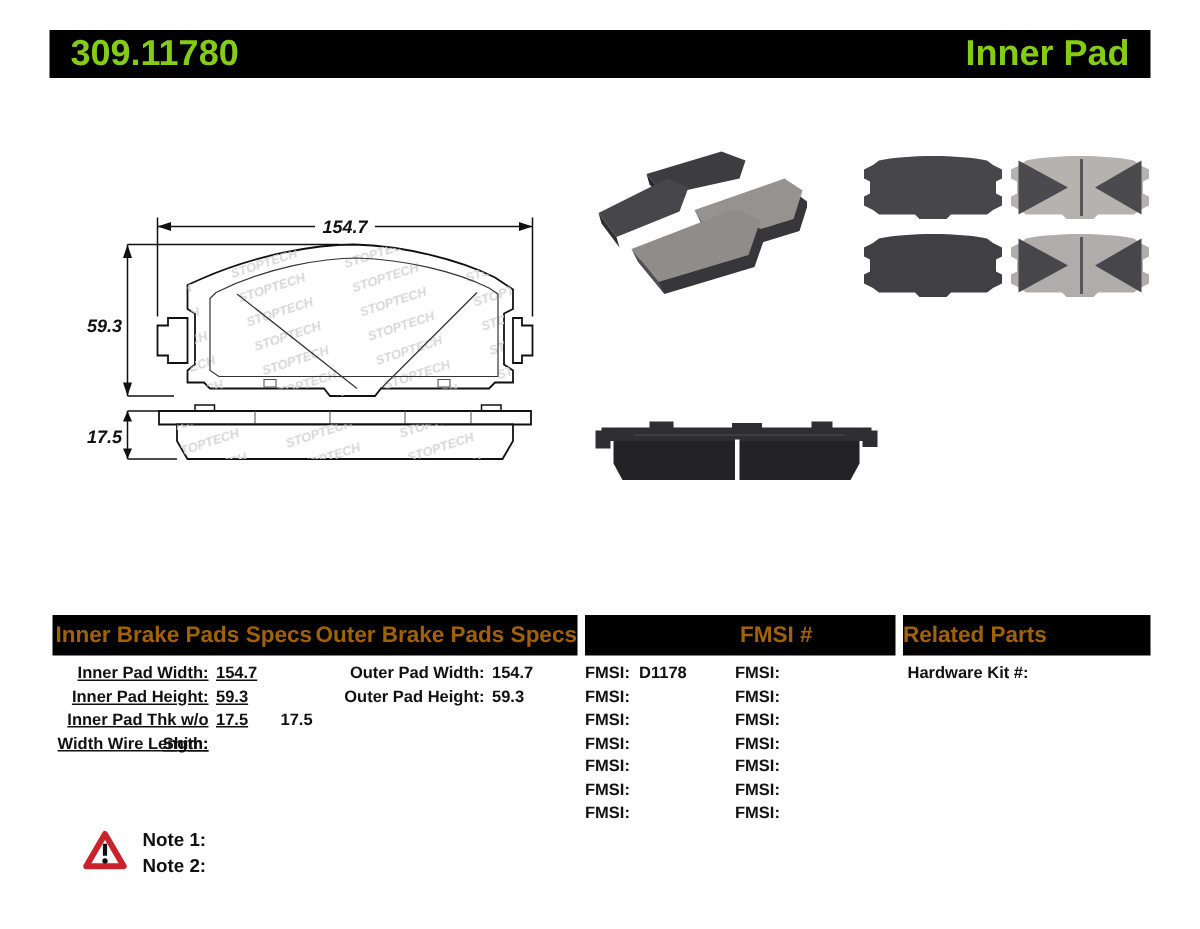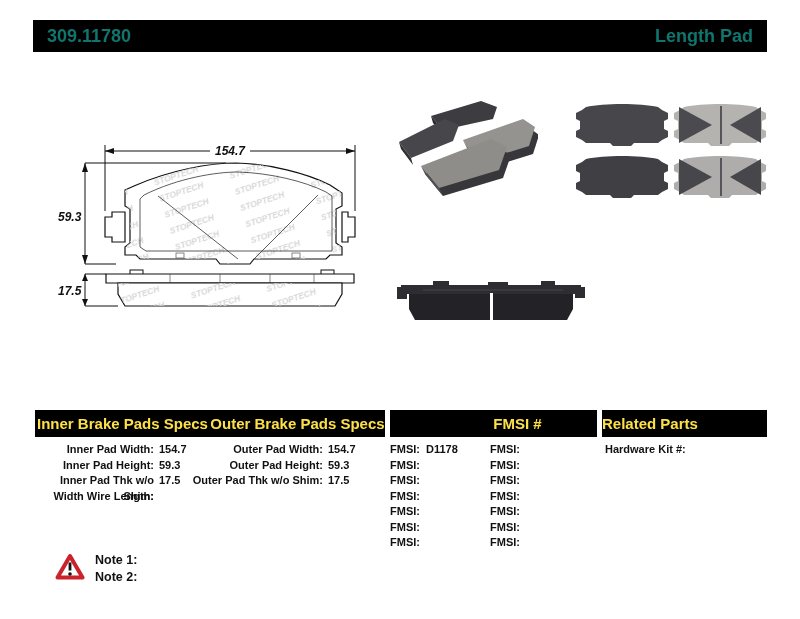--- a/index.html
+++ b/index.html
@@ -1,45 +1,45 @@
 <!DOCTYPE html>
 <html><head>
 <meta charset="utf-8">
 <style>
   * { margin:0; padding:0; box-sizing:border-box; }
   body { background:#fff; font-family:"Liberation Sans", sans-serif; }
   #page { position:relative; width:800px; height:619px; background:#fff; overflow:hidden; }
 
   
   .top-bar { position:absolute; left:33px; top:20px; width:734px; height:32px;
-    background:#000; color:#0f766e; display:flex; align-items:center; justify-content:space-between;
-    padding:0 14px; font-weight:bold; font-size:18px; }
+    background:#000; color:#84cc16; display:flex; align-items:center; justify-content:space-between;
+    padding:0 14px; font-weight:bold; font-size:24px; }
 
   
   .drawing { position:absolute; left:58px; top:133px; }
 
   
   .photo-a { position:absolute; left:393px; top:88px; }
   .photo-b { position:absolute; left:570px; top:88px; }
   .photo-c { position:absolute; left:393px; top:278px; }
 
   
-  .thead { position:absolute; top:410px; height:27px; background:#000; color:#fde047;
+  .thead { position:absolute; top:410px; height:27px; background:#000; color:#a16207;
     font-weight:bold; font-size:15px; display:flex; align-items:center; }
   .thead-specs { left:35px; width:350px; }
   .thead-specs > div { flex:1; text-align:center; }
   .thead-fmsi { left:390px; width:207px; justify-content:center;padding-left:48px; }
   .thead-related { left:602px; width:165px; justify-content:flex-start; }
 
   
   .spec-col { position:absolute; top:442px; font-size:11px; font-weight:bold; color:#111; }
   .spec-col .row { display:flex; height:15.5px; line-height:15.5px; }
   .spec-col .lbl { flex:1; text-align:right; }
   .spec-col .val { width:46px; text-align:left; padding-left:5px; }
-  .inner-col { left:50px; width:150px; }
+  .inner-col { left:35px; width:150px;text-decoration:underline; }
   .outer-col { left:182px; width:187px; }
 
   .fmsi-col { position:absolute; top:442px; font-size:11px; font-weight:bold; color:#111; }
   .fmsi-col .row { height:15.5px; line-height:15.5px; white-space:pre; }
   .fmsi-col-1 { left:390px; }
   .fmsi-col-2 { left:490px; }
 
   .related-col { position:absolute; left:605px; top:443px; font-size:11px; font-weight:bold; color:#111; }
 
   
@@ -50,21 +50,21 @@
   svg text { font-family:"Liberation Sans", sans-serif; }
   .dim-label { font-size:12px; font-weight:bold; font-style:italic; fill:#111; }
 </style>
 </head>
 <body>
 
 <div id="page">
 
   <div class="top-bar">
     <span>309.11780</span>
-    <span>Length Pad</span>
+    <span>Inner Pad</span>
   </div>
 
   <svg class="drawing" width="322" height="190" viewBox="0 0 322 190">
     <defs>
       <pattern id="wm" width="74" height="17" patternUnits="userSpaceOnUse" patternTransform="rotate(-18)">
         <text x="2" y="12" font-size="8.5" font-weight="bold" font-style="italic" fill="#d6d6d6">STOPTECH</text>
       </pattern>
     </defs>
 
     <g stroke="#111" stroke-width="1">
@@ -208,21 +208,20 @@
   <div class="spec-col outer-col">
     <div class="row">
       <span class="lbl">Outer Pad Width:</span>
       <span class="val">154.7</span>
     </div>
     <div class="row">
       <span class="lbl">Outer Pad Height:</span>
       <span class="val">59.3</span>
     </div>
     <div class="row">
-      <span class="lbl">Outer Pad Thk w/o Shim:</span>
       <span class="val">17.5</span>
     </div>
   </div>
 
   <div class="fmsi-col fmsi-col-1">
     <div class="row">FMSI:  D1178</div>
     <div class="row">FMSI:</div>
     <div class="row">FMSI:</div>
     <div class="row">FMSI:</div>
     <div class="row">FMSI:</div>

